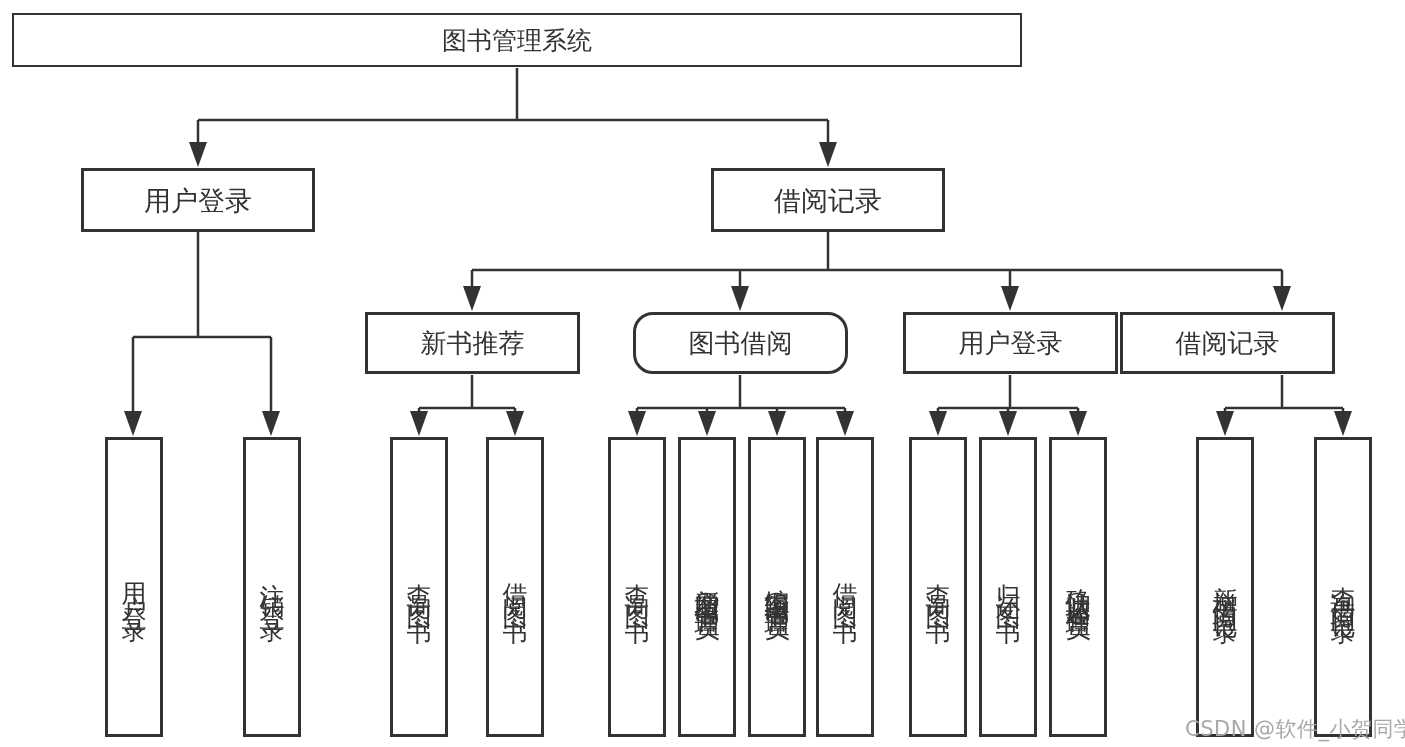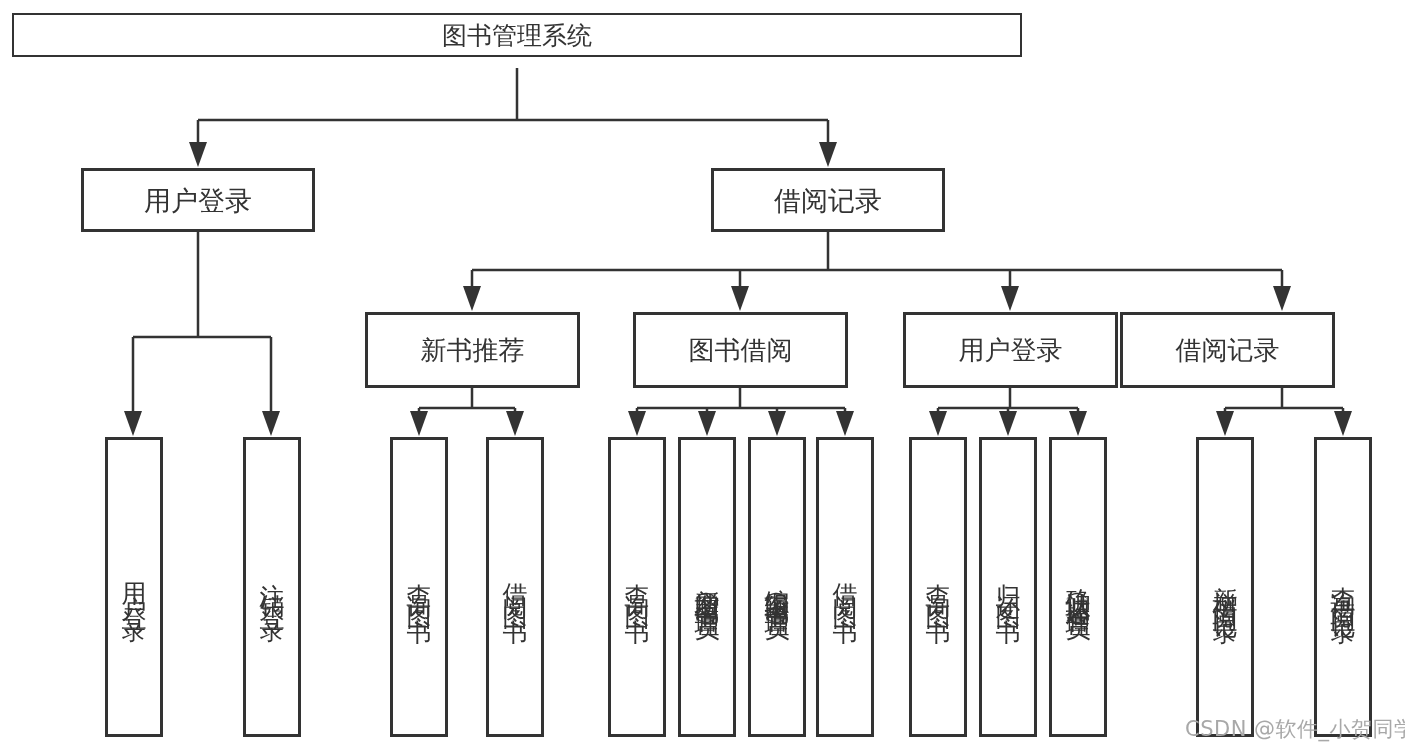--- a/index.html
+++ b/index.html
@@ -25,30 +25,30 @@
     background: #ffffff;
     display: flex;
     align-items: center;
     justify-content: center;
     z-index: 2;
     line-height: 1;
     white-space: nowrap;
   }
   .root-box {
     left: 12px; top: 13px;
-    width: 1010px; height: 44px;
+    width: 1010px; height: 54px;
     border-width: 2px;
     font-size: 25px;
   }
   .l2-box { top: 168px; width: 234px; height: 64px; font-size: 27px; }
   .l2-user { left: 81px; }
   .l2-book { left: 711px; }
-  .l3-box { top: 312px; width: 215px; height: 76px; font-size: 26px; }
+  .l3-box { top: 312px; width: 215px; height: 62px; font-size: 26px; }
   .l3-recommend { left: 365px; }
-  .l3-borrow    { left: 633px; }
+  .l3-borrow    { left: 633px; border-radius: 20px; }
   .l3-current   { left: 903px; }
   .l3-records   { left: 1120px; }
   .leaf {
     top: 437px;
     width: 58px; height: 300px;
     writing-mode: vertical-rl;
     text-orientation: mixed;
     font-size: 25px;
   }
   .sp4 { letter-spacing: 12px; }

